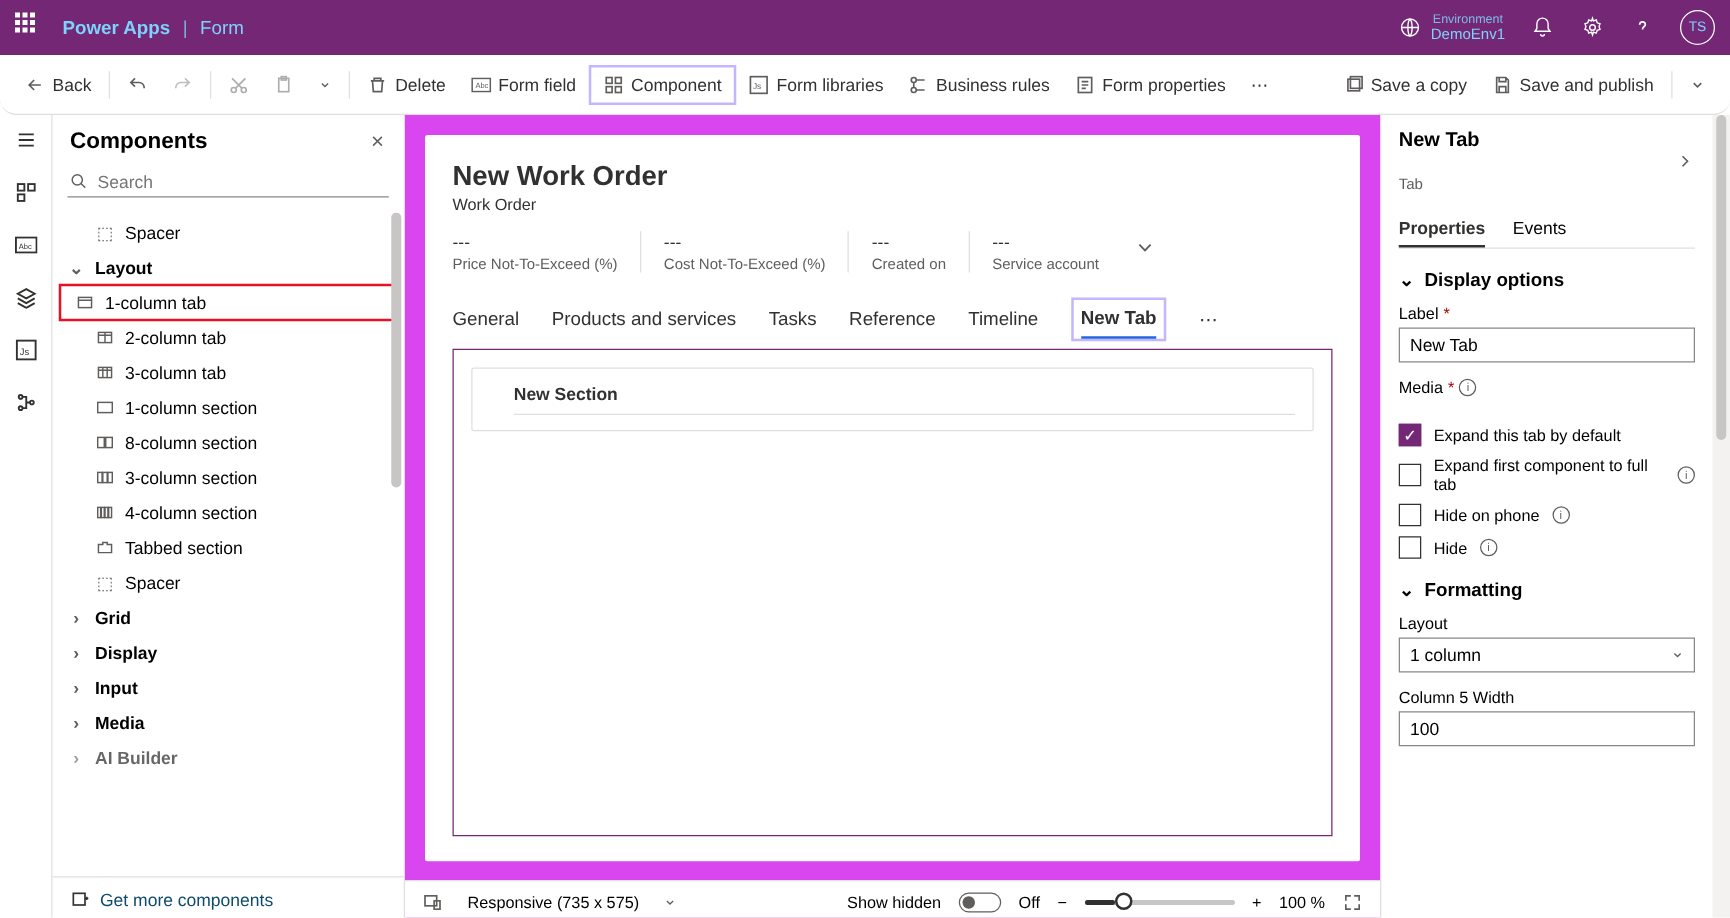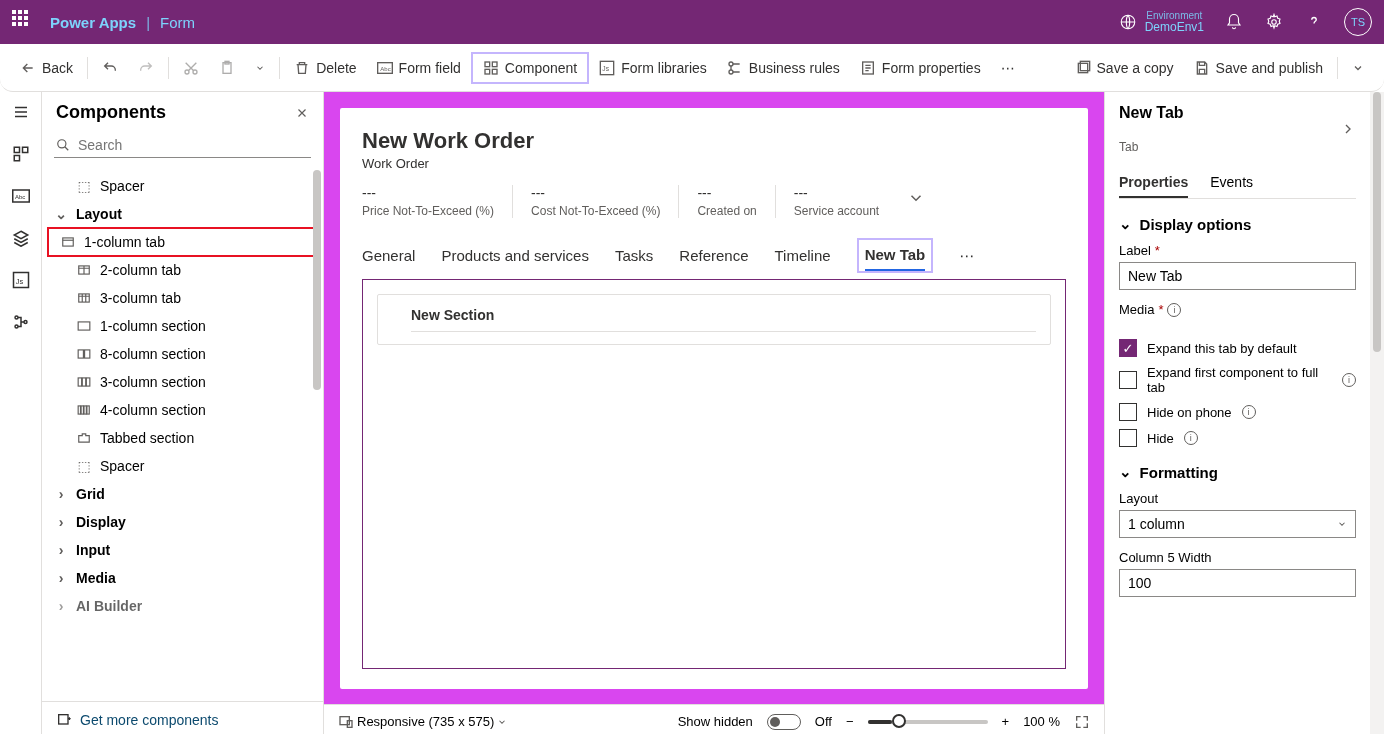--- a/index.html
+++ b/index.html
@@ -58,21 +58,21 @@
   .tabs { display:flex; gap:26px; margin:20px 0 0 0; font-size:15px; align-items:center;text-align:right;}
   .tab { padding:6px 0; cursor:pointer; color:#323130;}
   .tab.active { font-weight:600; border-bottom:2px solid #2266e3;}
   .tab-new-wrap { padding:0 6px;}
   .tab-more { cursor:pointer; color:#323130;}
   .form-area { border:1px solid #742774; margin-top:6px; padding:14px; min-height:390px;}
   .section-card { border:1px solid #e1dfdd; border-radius:2px; padding:12px 14px;}
   .section-title { font-weight:600; font-size:14px; color:#323130; padding-bottom:8px; border-bottom:1px solid #e1dfdd;margin-left:19px;}
   
   .status-bar { height:34px; background:#fff; border-top:1px solid #e1dfdd; display:flex; align-items:center; padding:0 14px; font-size:13px; gap:14px;}
-  .status-left { display:flex; align-items:center; gap:3px; cursor:pointer;}
+  .status-left { display:flex; align-items:center; gap:20px; cursor:pointer;}
   .status-right { margin-left:auto; display:flex; align-items:center; gap:14px;}
   .toggle { width:34px; height:16px; border:1px solid #605e5c; border-radius:10px; position:relative; cursor:pointer;}
   .toggle::after { content:""; position:absolute; width:10px; height:10px; border-radius:50%; background:#605e5c; top:2px; left:2px;}
   .slider { width:120px; height:4px; background:#c8c6c4; position:relative; border-radius:2px;}
   .slider .fill { position:absolute; left:0; top:0; bottom:0; width:20%; background:#323130; border-radius:2px;}
   .slider .knob { position:absolute; top:-6px; left:20%; width:14px; height:14px; background:#fff; border:2px solid #323130; border-radius:50%;}
   
   .right-panel { width:280px; border-left:1px solid #e1dfdd; display:flex; position:relative;}
   .right-scroll { width:14px; background:#f3f2f1; display:flex; flex-direction:column; align-items:center;}
   .scroll-thumb { width:8px; background:#c8c6c4; border-radius:4px; margin-top:0; height:260px;}

